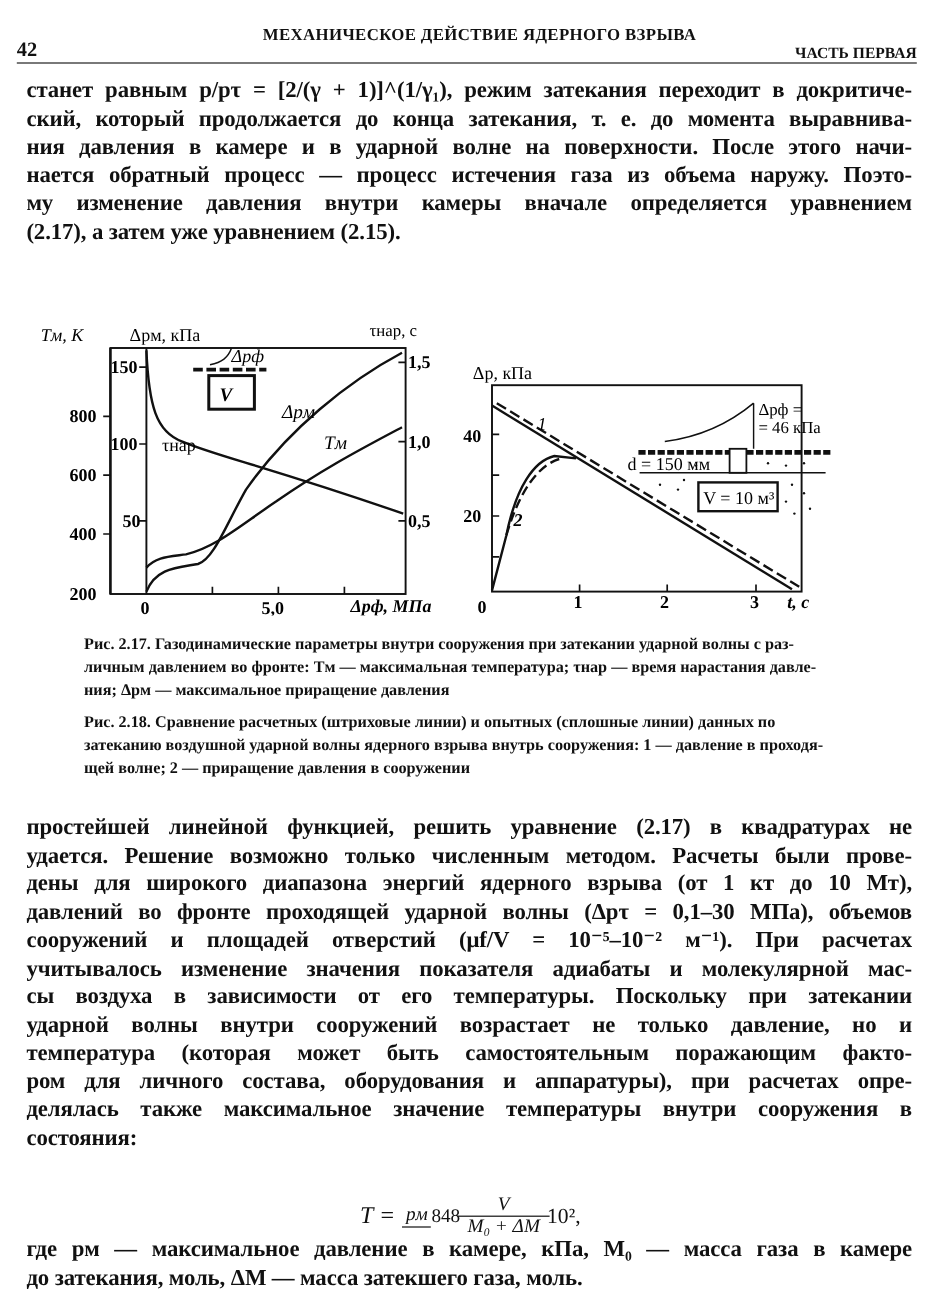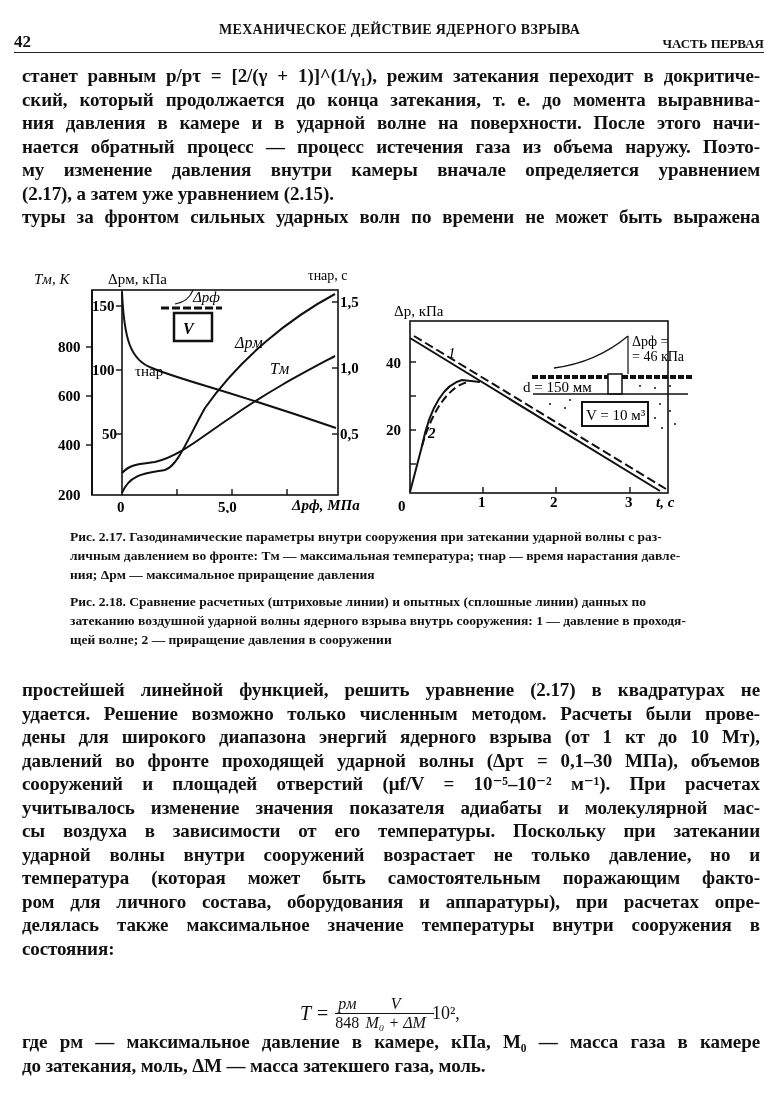--- a/index.html
+++ b/index.html
@@ -25,21 +25,20 @@
   <span class="part">ЧАСТЬ ПЕРВАЯ</span>
 </div>
 
 <div class="para" style="top:64px;">
   <span class="line">станет равным p/pτ = [2/(γ + 1)]^(1/γ₁), режим затекания переходит в докритиче-</span>
   <span class="line">ский, который продолжается до конца затекания, т. е. до момента выравнива-</span>
   <span class="line">ния давления в камере и в ударной волне на поверхности. После этого начи-</span>
   <span class="line">нается обратный процесс — процесс истечения газа из объема наружу. Поэто-</span>
   <span class="line">му изменение давления внутри камеры вначале определяется уравнением</span>
   <span class="line last">(2.17), а затем уже уравнением (2.15).</span>
-  <span class="line">туры за фронтом сильных ударных волн по времени не может быть выражена</span>
 </div>
 
 <svg style="position:absolute;left:30px;top:268px;" width="345" height="245" viewBox="0 0 345 245">
 
   <rect x="62" y="22" width="246" height="205" fill="none" stroke="#111" stroke-width="1.6"></rect>
   <line x1="62" y1="22" x2="62" y2="227" stroke="#111" stroke-width="2"></line>
   <line x1="92" y1="22" x2="92" y2="227" stroke="#111" stroke-width="1.6"></line>
 
   <text x="4" y="16" font-size="15" font-style="italic">Tм, К</text>
   <text x="78" y="16" font-size="15">Δpм, кПа</text>
@@ -180,21 +179,21 @@
   <span class="line">сы воздуха в зависимости от его температуры. Поскольку при затекании</span>
   <span class="line">ударной волны внутри сооружений возрастает не только давление, но и</span>
   <span class="line">температура (которая может быть самостоятельным поражающим факто-</span>
   <span class="line">ром для личного состава, оборудования и аппаратуры), при расчетах опре-</span>
   <span class="line">делялась также максимальное значение температуры внутри сооружения в</span>
   <span class="line last">состояния:</span>
 </div>
 
 <div class="formula" style="display:flex;align-items:center;gap:6px;">
   <span>T =</span>
-  <span style="display:inline-flex;flex-direction:column;align-items:flex-start;font-size:16px;">
+  <span style="display:inline-flex;flex-direction:row;align-items:center;font-size:16px;">
     <span style="border-bottom:1.5px solid #111;padding:0 3px;">pм</span>
     <span style="font-style:normal;">848</span>
   </span>
   <span style="display:inline-flex;flex-direction:column;align-items:center;font-size:16px;">
     <span style="border-bottom:1.5px solid #111;padding:0 8px;width:100%;text-align:center;">V</span>
     <span>M₀ + ΔM</span>
   </span>
   <span style="font-style:normal;font-size:18px;">10²,</span>
 </div>
 

